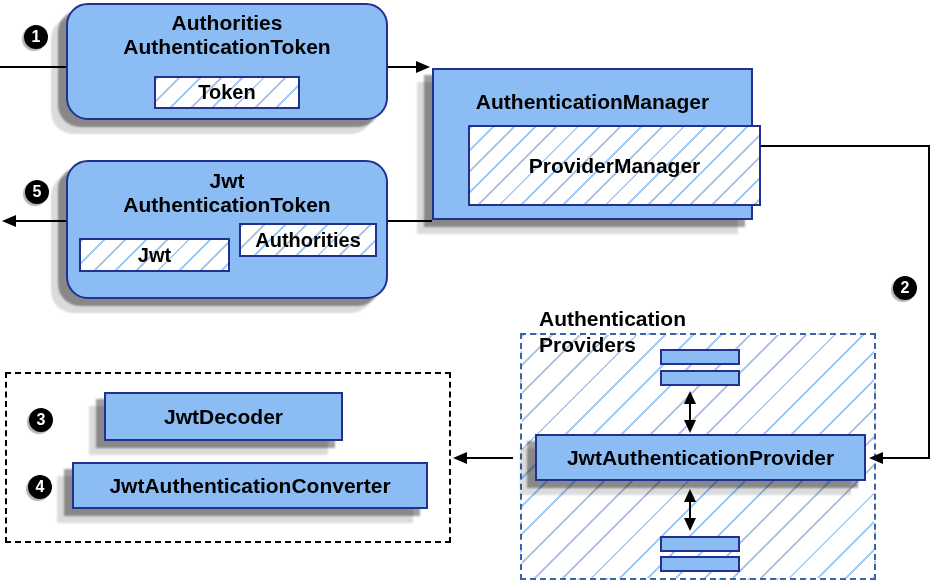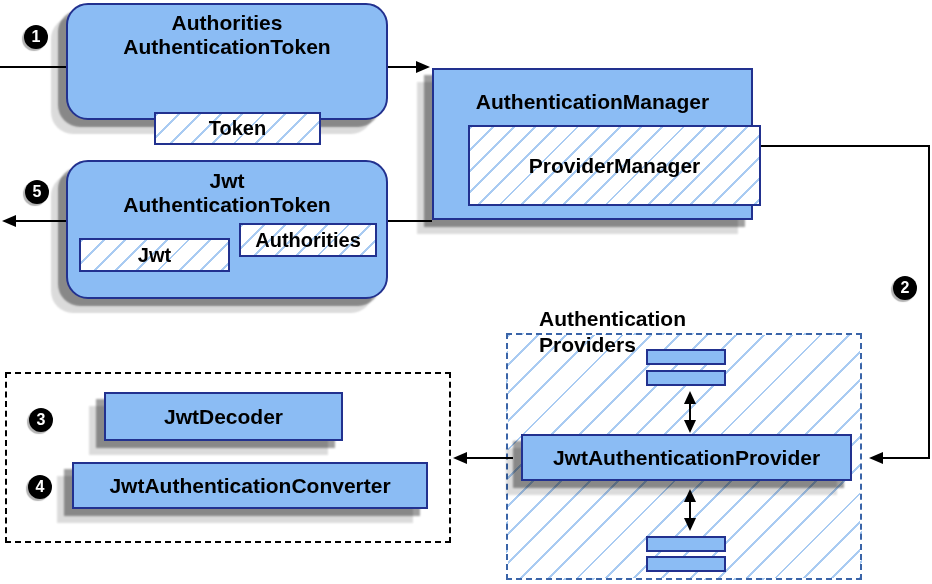--- a/index.html
+++ b/index.html
@@ -52,21 +52,21 @@
        var(--hatch-line, #a9cbf2) 0px, var(--hatch-line, #a9cbf2) 2px,
        transparent 2px, transparent 15px);
     border: 2px solid var(--box-border, #22318f);
     display: flex; align-items: center; justify-content: center;
     font-weight: bold; font-size: 20px;
   }
 
   
   .providers-container {
     position: absolute;
-    left: 506px; top: 333px; width: 356px; height: 247px;
+    left: 520px; top: 333px; width: 356px; height: 247px;
     border: 2px dashed var(--provider-container-border, #3a64a8);
     background: repeating-linear-gradient(135deg,
        var(--hatch-line, #a9cbf2) 0px, var(--hatch-line, #a9cbf2) 2px,
        transparent 2px, transparent 20px);
     z-index: 1;
     padding-left: 12px;
   }
   .mini-rect {
     position: absolute;
     left: 138px; width: 80px; height: 16px;
@@ -162,21 +162,21 @@
   <div class="node flexcenter" style="left:73px; top:392px; width:239px; height:49px;margin-left:31px;">
     <span>JwtDecoder</span>
   </div>
   <div class="node flexcenter" style="left:72px; top:462px; width:356px; height:47px;">
     <span>JwtAuthenticationConverter</span>
   </div>
 
   <div class="node rounded" style="left:66px; top:3px; width:322px; height:117px;">
     <div class="box-title" style="top:6px;">Authorities
 AuthenticationToken</div>
-    <div class="chip" style="left:86px; top:71px; width:167px; height:33px;margin-top:36px;">Token</div>
+    <div class="chip" style="left:86px; top:71px; width:146px; height:33px;">Token</div>
   </div>
 
   <div class="node rounded" style="left:66px; top:160px; width:322px; height:139px;">
     <div class="box-title" style="top:7px;">Jwt
 AuthenticationToken</div>
     <div class="chip" style="left:11px; top:76px; width:151px; height:34px;">Jwt</div>
     <div class="chip" style="left:171px; top:61px; width:138px; height:34px;">Authorities</div>
   </div>
 
   <div class="node" style="left:432px; top:68px; width:321px; height:152px;">

